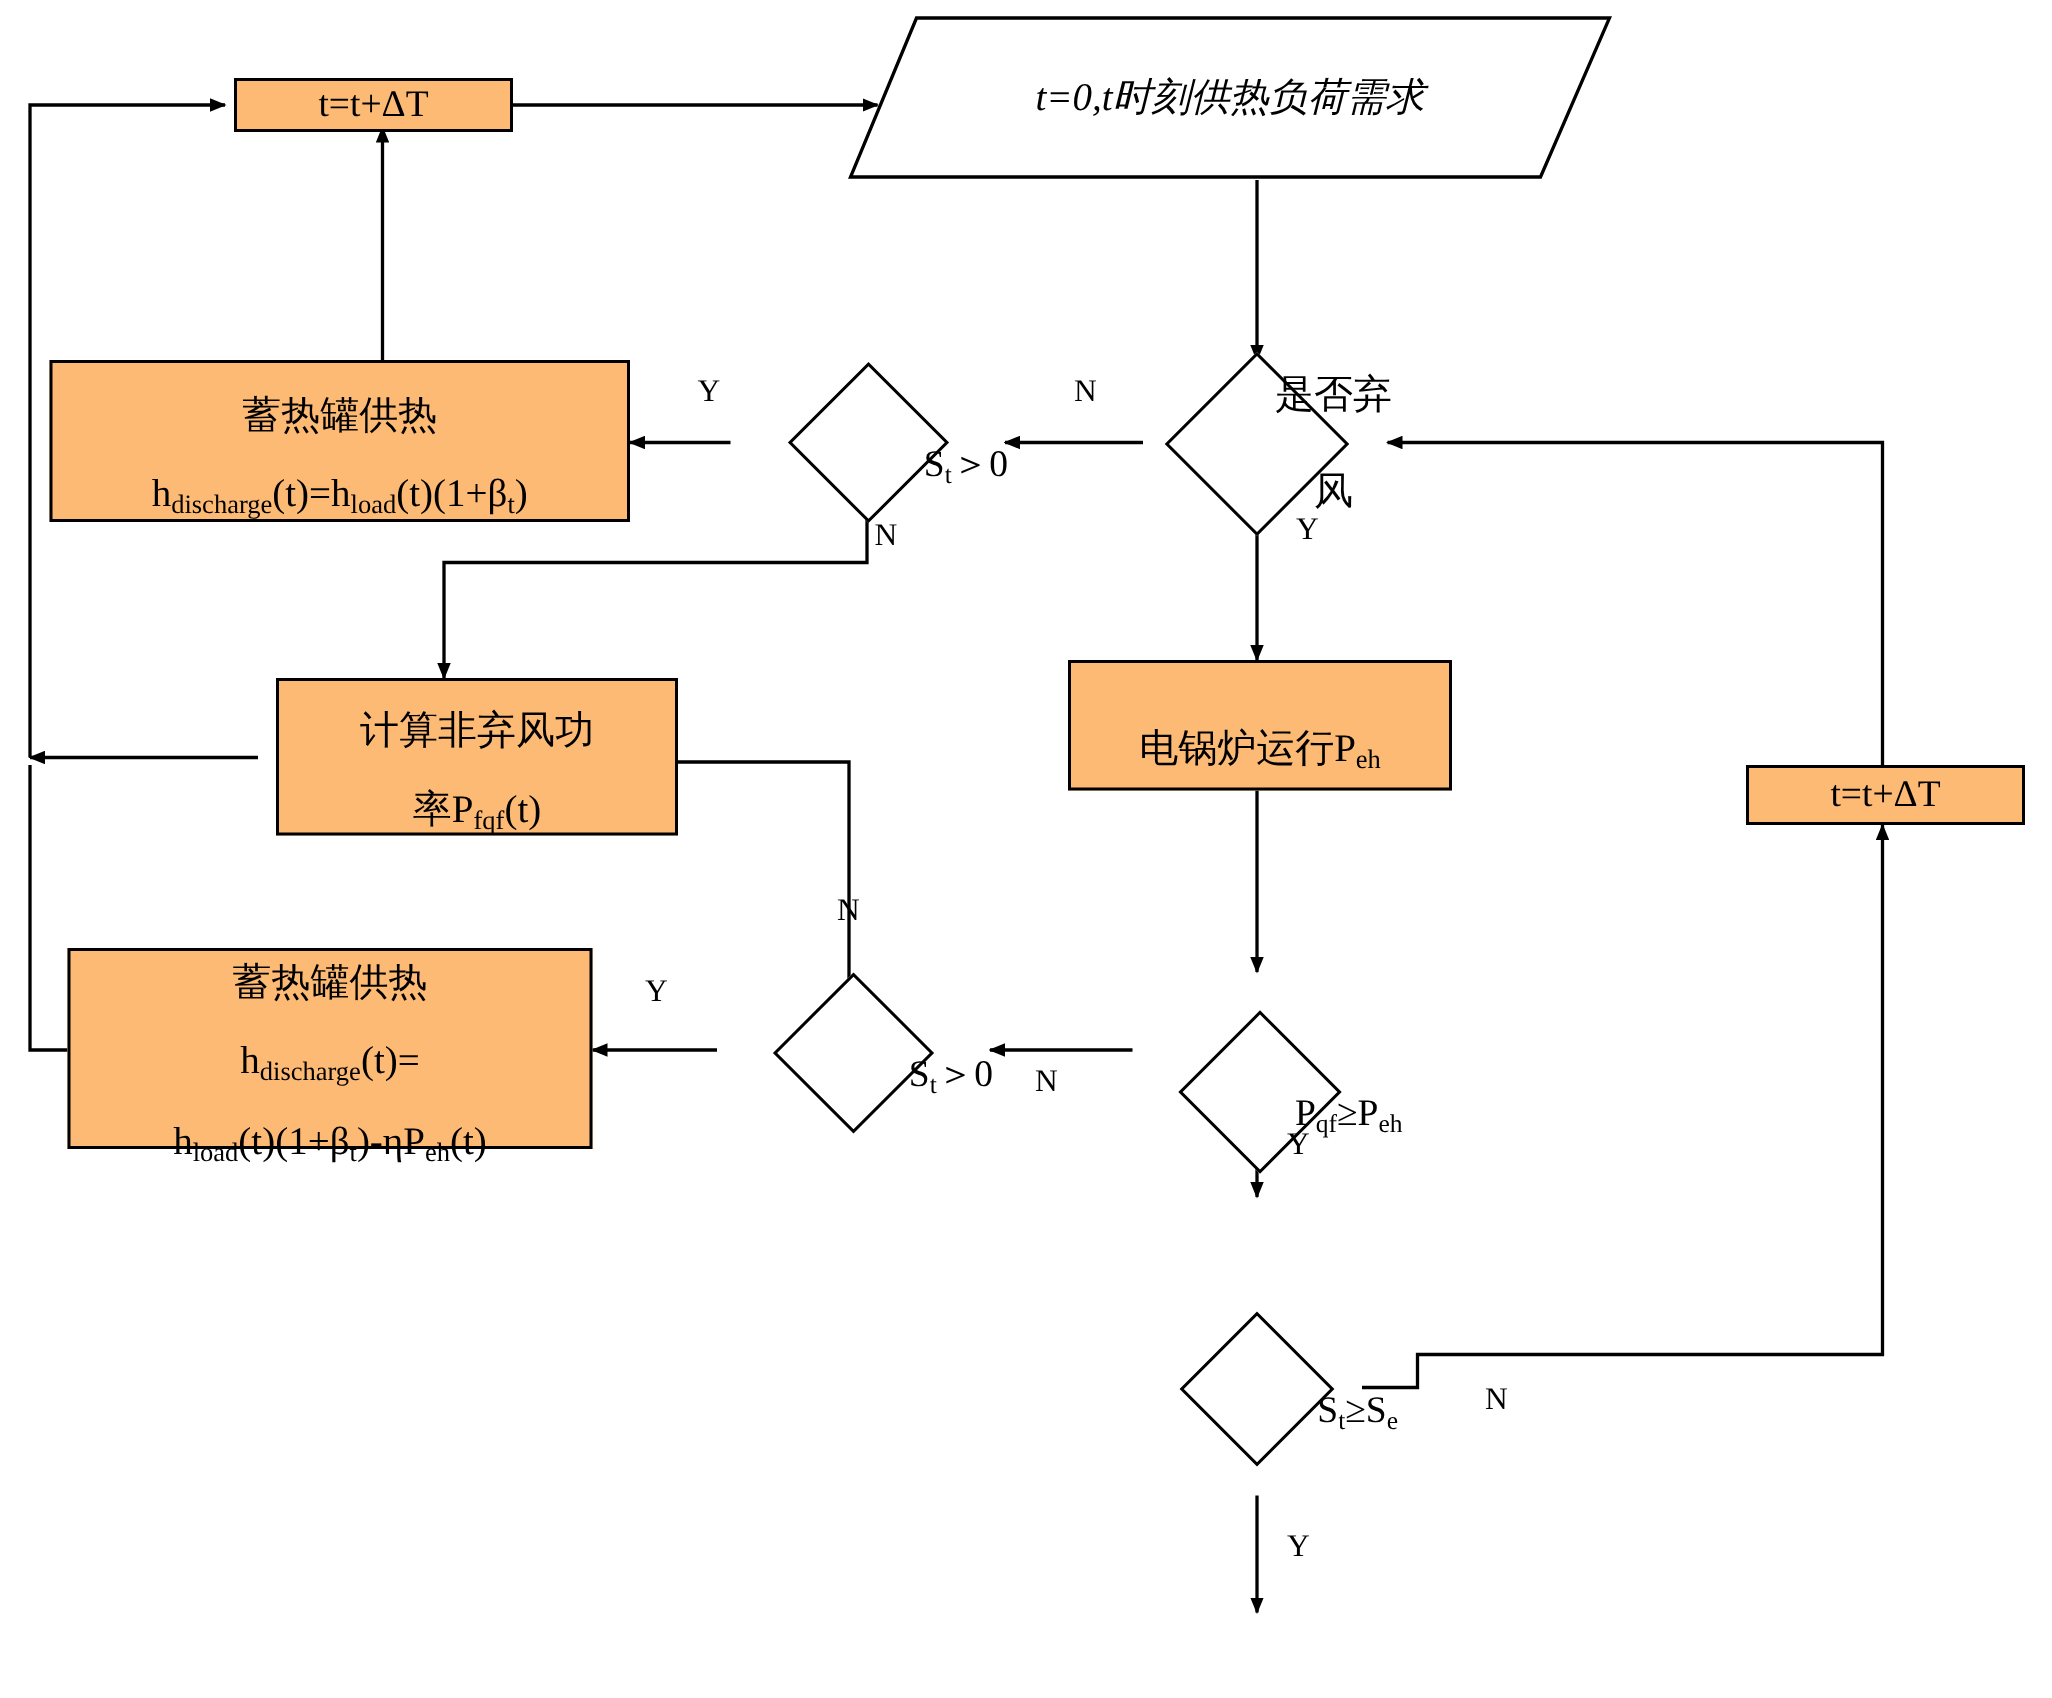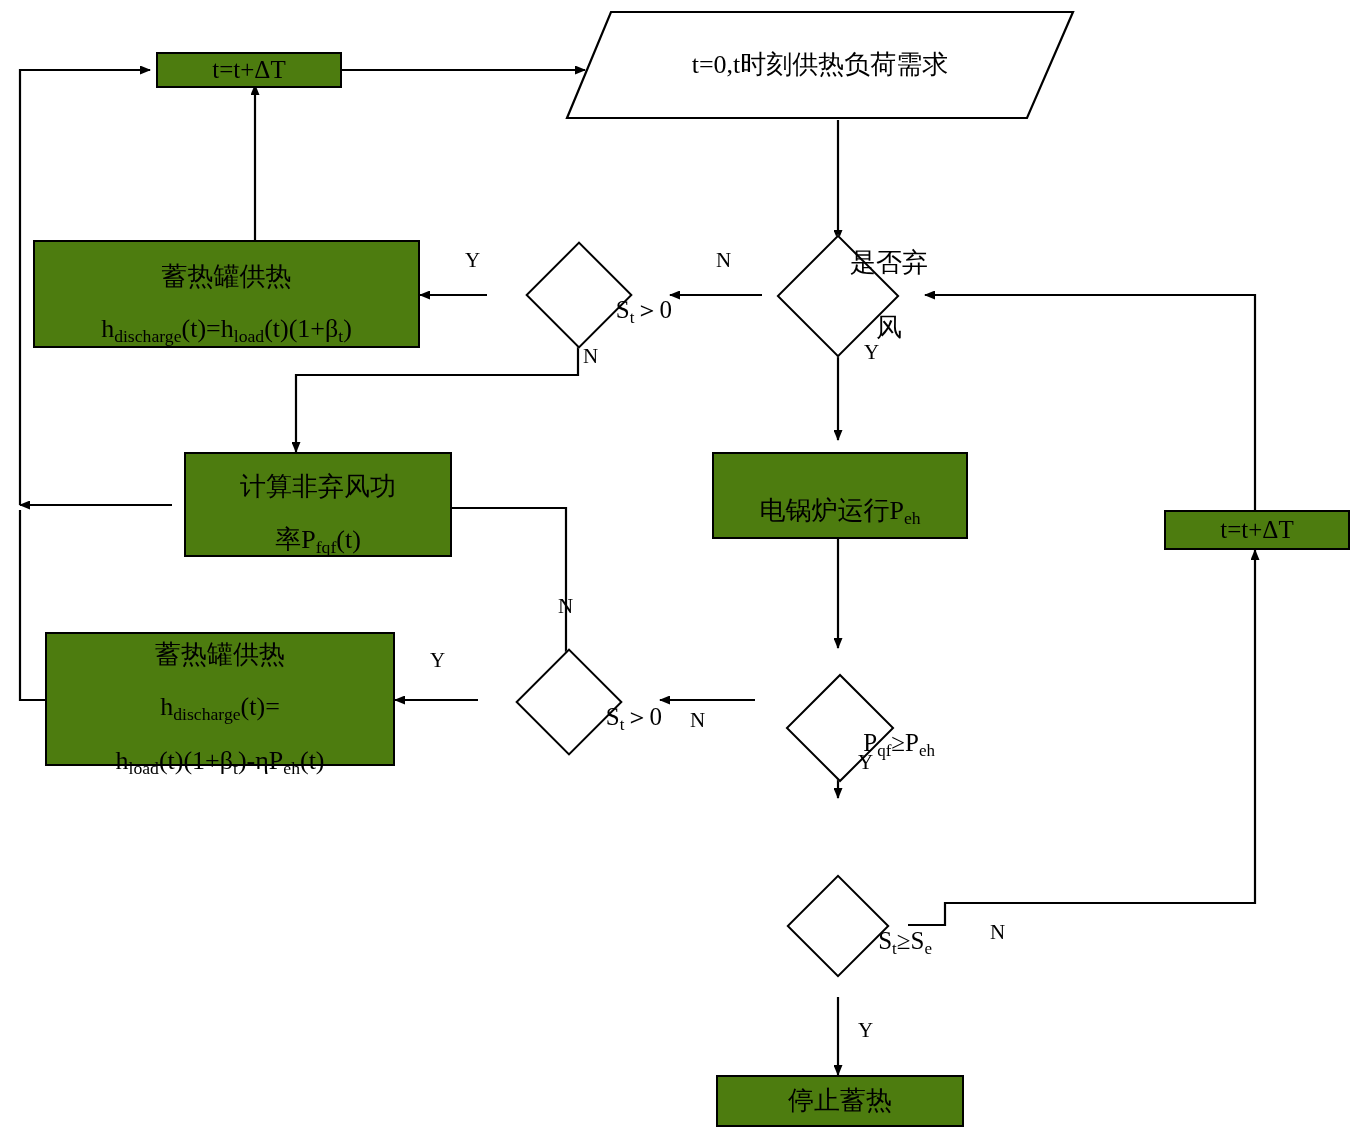--- a/index.html
+++ b/index.html
@@ -28,21 +28,21 @@
     position: absolute;
     box-sizing: border-box;
     display: flex;
     align-items: center;
     justify-content: center;
     text-align: center;
     line-height: 1.25;
   }
   .box {
     border: 2px solid #000;
-    background: #4d7c0f;
+    background: #fdba74;
   }
   .node .txt {
     display: block;
     width: 100%;
     padding: 0 4px;
     white-space: pre-line;
   }
   
   .diamond {
     background: transparent;
@@ -141,21 +141,21 @@
       <path d="M1255,510 L1255,295 L925,295" marker-end="url(#arrow)"></path>
 
       <path d="M838,997 L838,1075" marker-end="url(#arrow)"></path>
     </g>
   </svg>
 
   <div class="node box" style="left:156px; top:52px; width:186px; height:36px;">
     <span class="txt f25">t=t+ΔT</span>
   </div>
 
-  <div class="para" style="left:565px; top:10px; width:510px; height:110px;">
+  <div class="para" style="left:565px; top:10px; width:510px; height:110px;font-style:italic;">
     <svg width="510" height="110">
       <polygon points="46,2 508,2 462,108 2,108" fill="#ffffff" stroke="#000000" stroke-width="2.2"></polygon>
     </svg>
     <div class="plabel">
       <div>
         <div class="f26"><span>t=0,t时刻供热负荷需求</span></div>
       </div>
     </div>
   </div>
 
@@ -183,21 +183,21 @@
     </span>
   </div>
 
   <div class="node box" style="left:184px; top:452px; width:268px; height:105px;">
     <span class="txt">
       <span class="f26">计算非弃风功</span><br>
       <span class="f26">率P<sub>fqf</sub>(t)</span>
     </span>
   </div>
 
-  <div class="node box" style="left:712px; top:440px; width:256px; height:87px;margin-top:12px;">
+  <div class="node box" style="left:712px; top:440px; width:256px; height:87px;">
     <span class="txt f26">
       电锅炉运行P<sub>eh</sub>
     </span>
   </div>
 
   <div class="node box" style="left:1164px; top:510px; width:186px; height:40px;">
     <span class="txt f25">t=t+ΔT</span>
   </div>
 
   <div class="node box" style="left:45px; top:632px; width:350px; height:134px;">
@@ -223,23 +223,20 @@
   </div>
 
 
   <div class="node diamond" style="left:744px; top:876px; width:188px; height:100px;">
     <div class="dshape" style="width:69px; height:69px;"></div>
     <div class="dlabel f25">
       S<sub>t</sub>≥S<sub>e</sub>
     </div>
   </div>
 
-  <div class="node box" style="left:716px; top:1075px; width:248px; height:52px;">
-    <span class="txt f26">停止蓄热</span>
-  </div>
 
   <div class="edge-label" style="left:465px; top:248px;">Y</div>
   <div class="edge-label" style="left:716px; top:248px;">N</div>
   <div class="edge-label" style="left:583px; top:344px;">N</div>
   <div class="edge-label" style="left:864px; top:340px;">Y</div>
   <div class="edge-label" style="left:558px; top:594px;">N</div>
   <div class="edge-label" style="left:430px; top:648px;">Y</div>
   <div class="edge-label" style="left:690px; top:708px;">N</div>
   <div class="edge-label" style="left:858px; top:750px;">Y</div>
   <div class="edge-label" style="left:990px; top:920px;">N</div>

